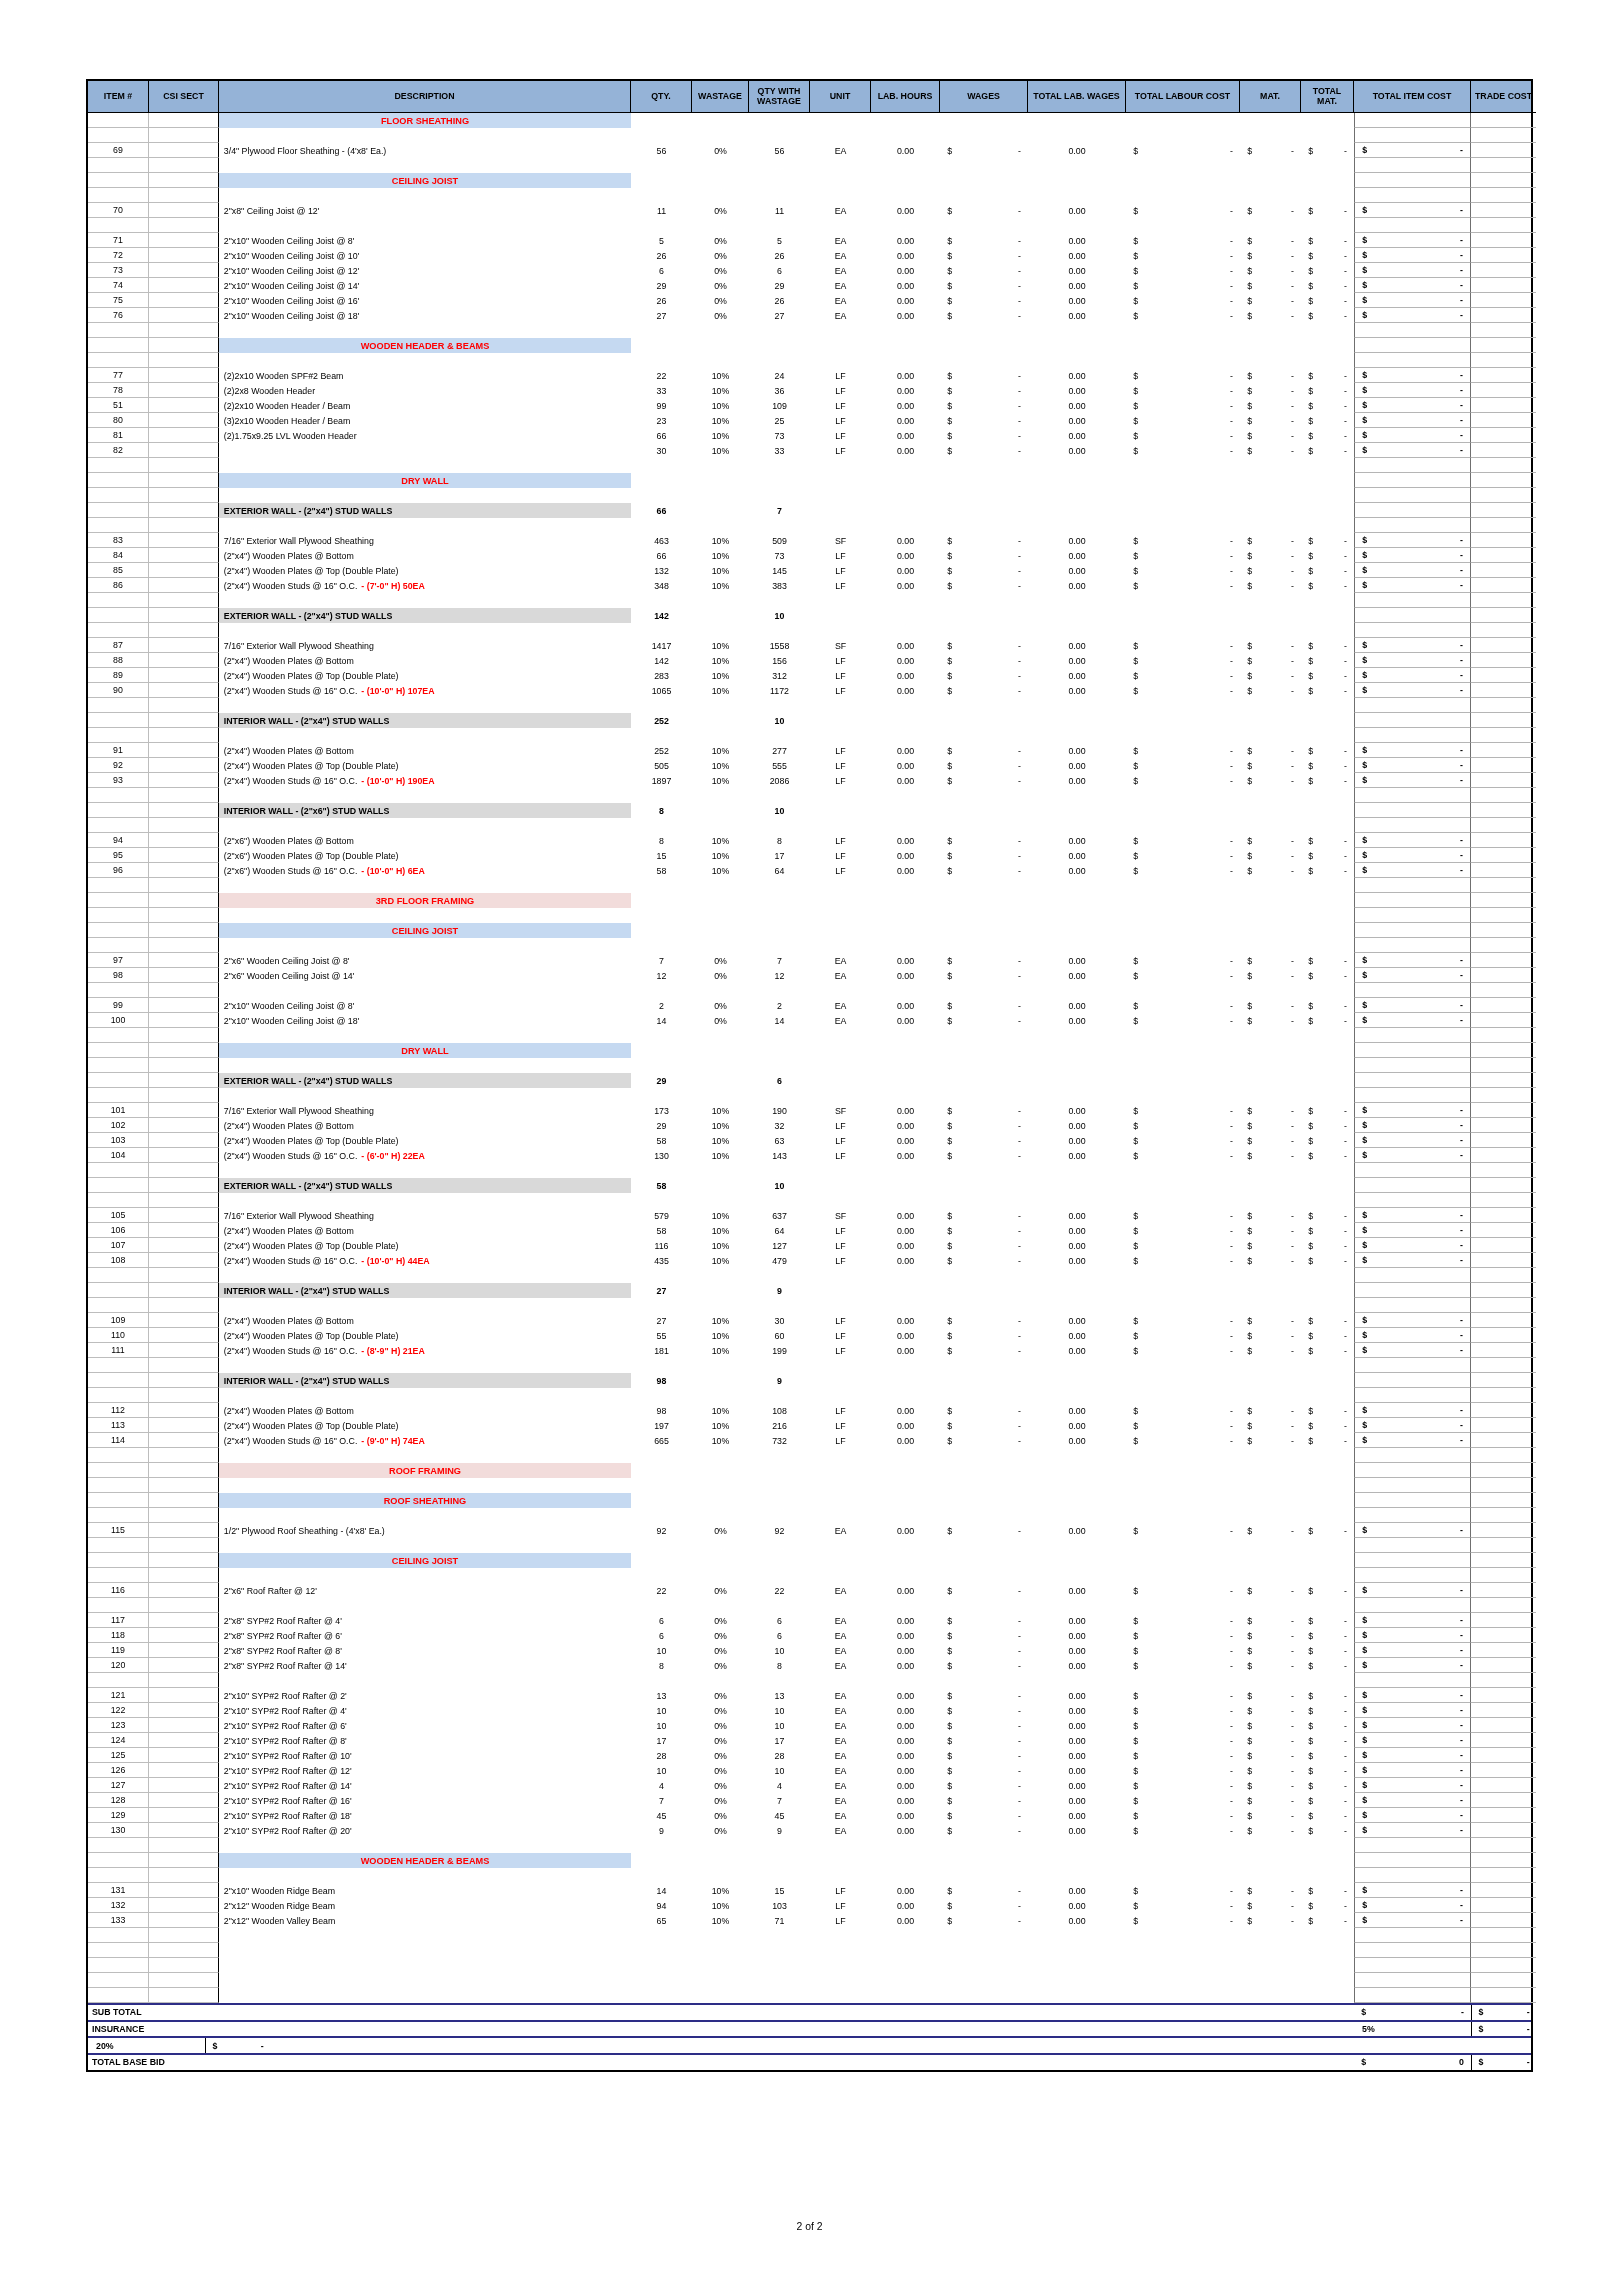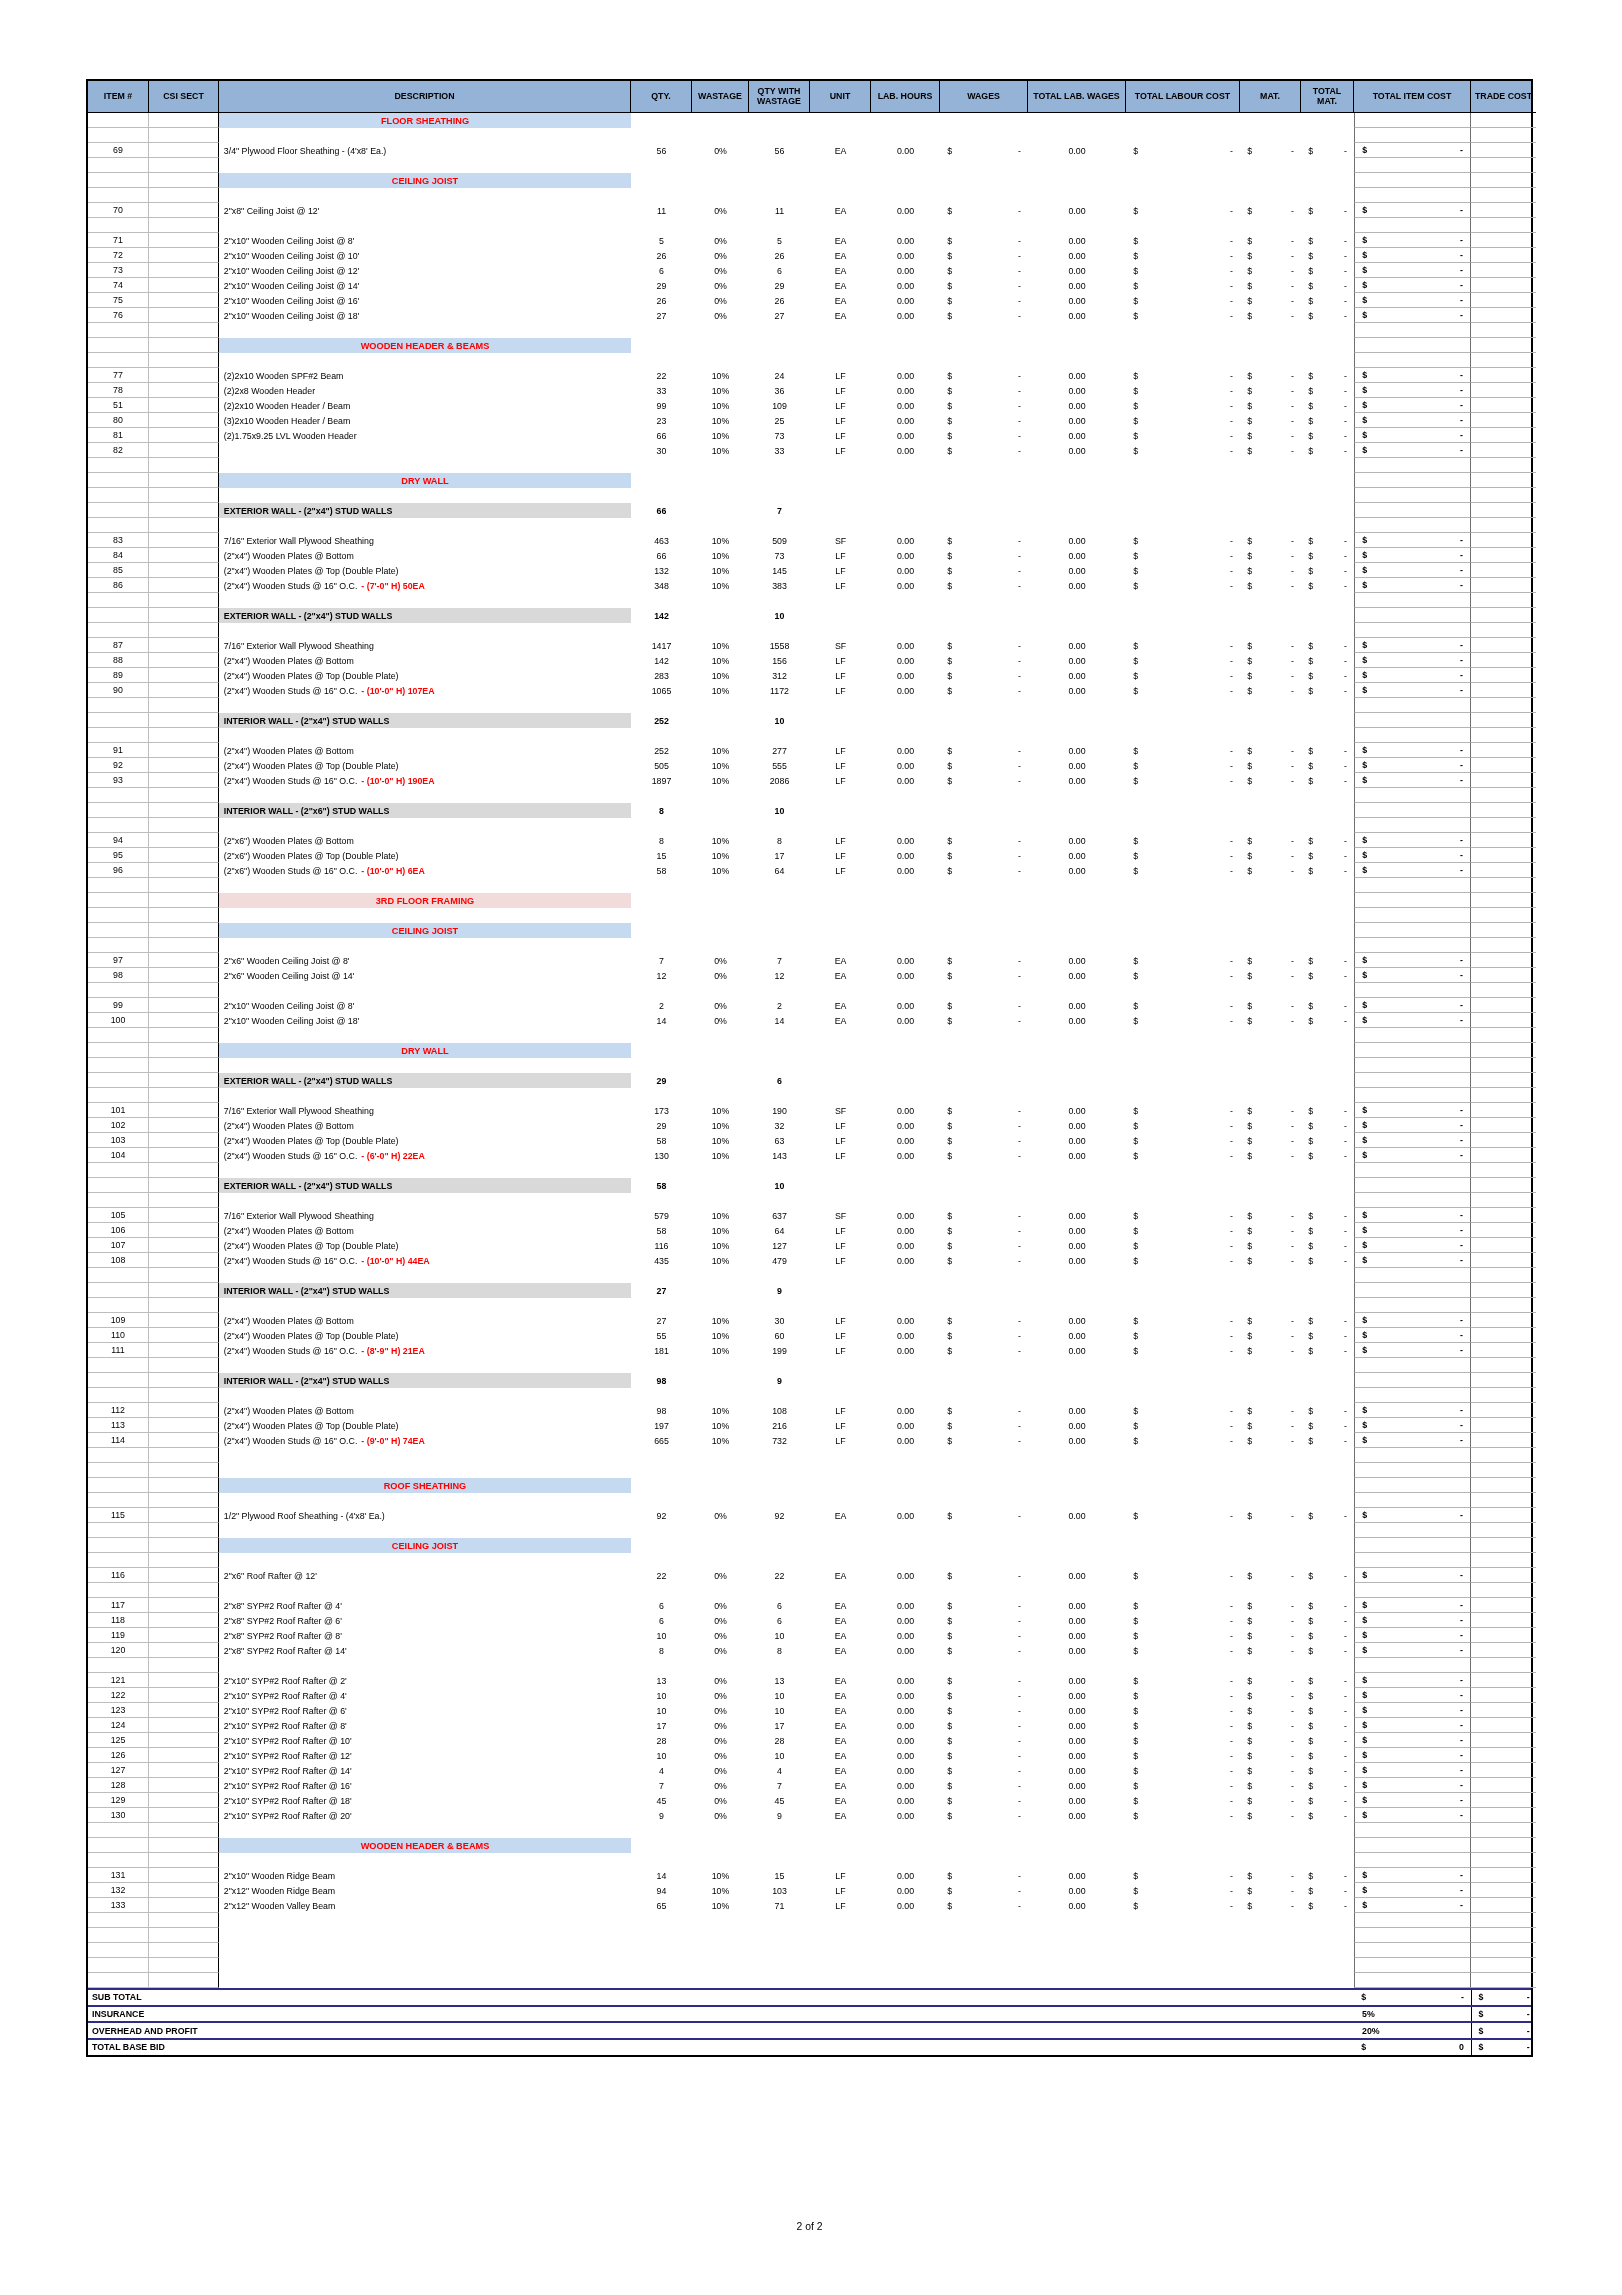--- a/index.html
+++ b/index.html
@@ -2387,20 +2387,37 @@
         <div class="c " style="width: 98px; flex: 0 0 98px;"></div>
         <div class="c " style="width: 114px; flex: 0 0 114px;"></div>
         <div class="c " style="width: 61px; flex: 0 0 61px;"></div>
         <div class="c " style="width: 53px; flex: 0 0 53px;"></div>
         <div class="c c-tic" style="width: 117px; flex: 0 0 117px;"></div>
         <div class="c c-trade" style="width: 65px; flex: 0 0 65px;"></div>
       </div>
       <div class="row">
         <div class="c c-item" style="width: 61px; flex: 0 0 61px;"></div>
         <div class="c c-csi" style="width: 70px; flex: 0 0 70px;"></div>
+        <div class="c c-desc bandcell bandp" style="width: 412px; flex: 0 0 412px;">ROOF FRAMING</div>
+        <div class="c center" style="width: 61px; flex: 0 0 61px;"></div>
+        <div class="c center" style="width: 57px; flex: 0 0 57px;"></div>
+        <div class="c center" style="width: 61px; flex: 0 0 61px;"></div>
+        <div class="c center" style="width: 61px; flex: 0 0 61px;"></div>
+        <div class="c center" style="width: 69px; flex: 0 0 69px;"></div>
+        <div class="c " style="width: 88px; flex: 0 0 88px;"></div>
+        <div class="c " style="width: 98px; flex: 0 0 98px;"></div>
+        <div class="c " style="width: 114px; flex: 0 0 114px;"></div>
+        <div class="c " style="width: 61px; flex: 0 0 61px;"></div>
+        <div class="c " style="width: 53px; flex: 0 0 53px;"></div>
+        <div class="c c-tic" style="width: 117px; flex: 0 0 117px;"></div>
+        <div class="c c-trade" style="width: 65px; flex: 0 0 65px;"></div>
+      </div>
+      <div class="row">
+        <div class="c c-item" style="width: 61px; flex: 0 0 61px;"></div>
+        <div class="c c-csi" style="width: 70px; flex: 0 0 70px;"></div>
         <div class="c c-desc" style="width: 412px; flex: 0 0 412px;"></div>
         <div class="c center" style="width: 61px; flex: 0 0 61px;"></div>
         <div class="c center" style="width: 57px; flex: 0 0 57px;"></div>
         <div class="c center" style="width: 61px; flex: 0 0 61px;"></div>
         <div class="c center" style="width: 61px; flex: 0 0 61px;"></div>
         <div class="c center" style="width: 69px; flex: 0 0 69px;"></div>
         <div class="c " style="width: 88px; flex: 0 0 88px;"></div>
         <div class="c " style="width: 98px; flex: 0 0 98px;"></div>
         <div class="c " style="width: 114px; flex: 0 0 114px;"></div>
         <div class="c " style="width: 61px; flex: 0 0 61px;"></div>
@@ -3324,21 +3341,20 @@
       </div>
       <div class="frow">
         <div class="fc flabel" style="flex: 0 0 1266px;">INSURANCE</div>
         <div class="fc fpct" style="flex: 0 0 117px; box-sizing: border-box;">5%</div>
         <div class="fc acc ftrade" style="flex: 0 0 65px; padding: 0px 6.4px;">
           <span>$</span>
           <span>-</span>
         </div>
       </div>
       <div class="frow">
-        <div class="fc flabel" style="flex: 0 0 1266px;">OVERHEAD AND PROFIT</div>
         <div class="fc fpct" style="flex: 0 0 117px; box-sizing: border-box;">20%</div>
         <div class="fc acc ftrade" style="flex: 0 0 65px; padding: 0px 6.4px;">
           <span>$</span>
           <span>-</span>
         </div>
       </div>
       <div class="frow">
         <div class="fc flabel" style="flex: 0 0 1266px;">TOTAL BASE BID</div>
         <div class="fc acc" style="flex: 0 0 117px; box-sizing: border-box; padding: 0px 7.2px;">
           <span>$</span>

